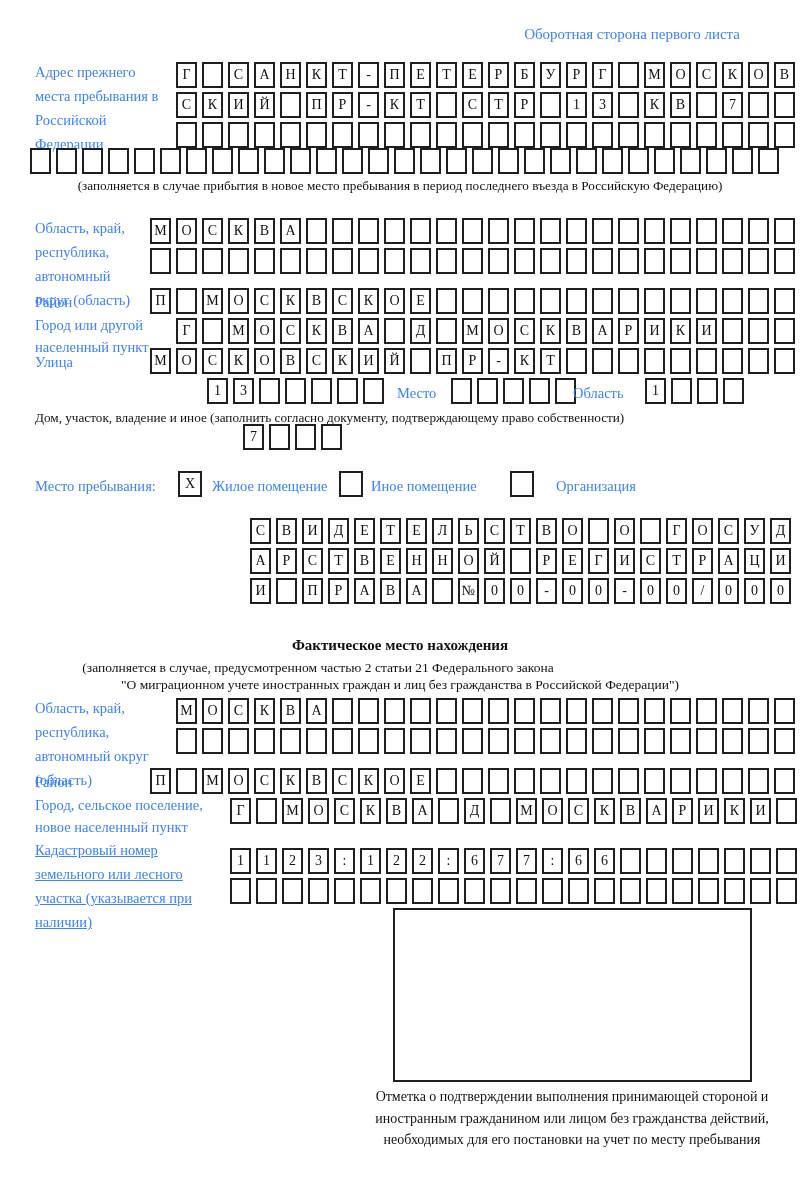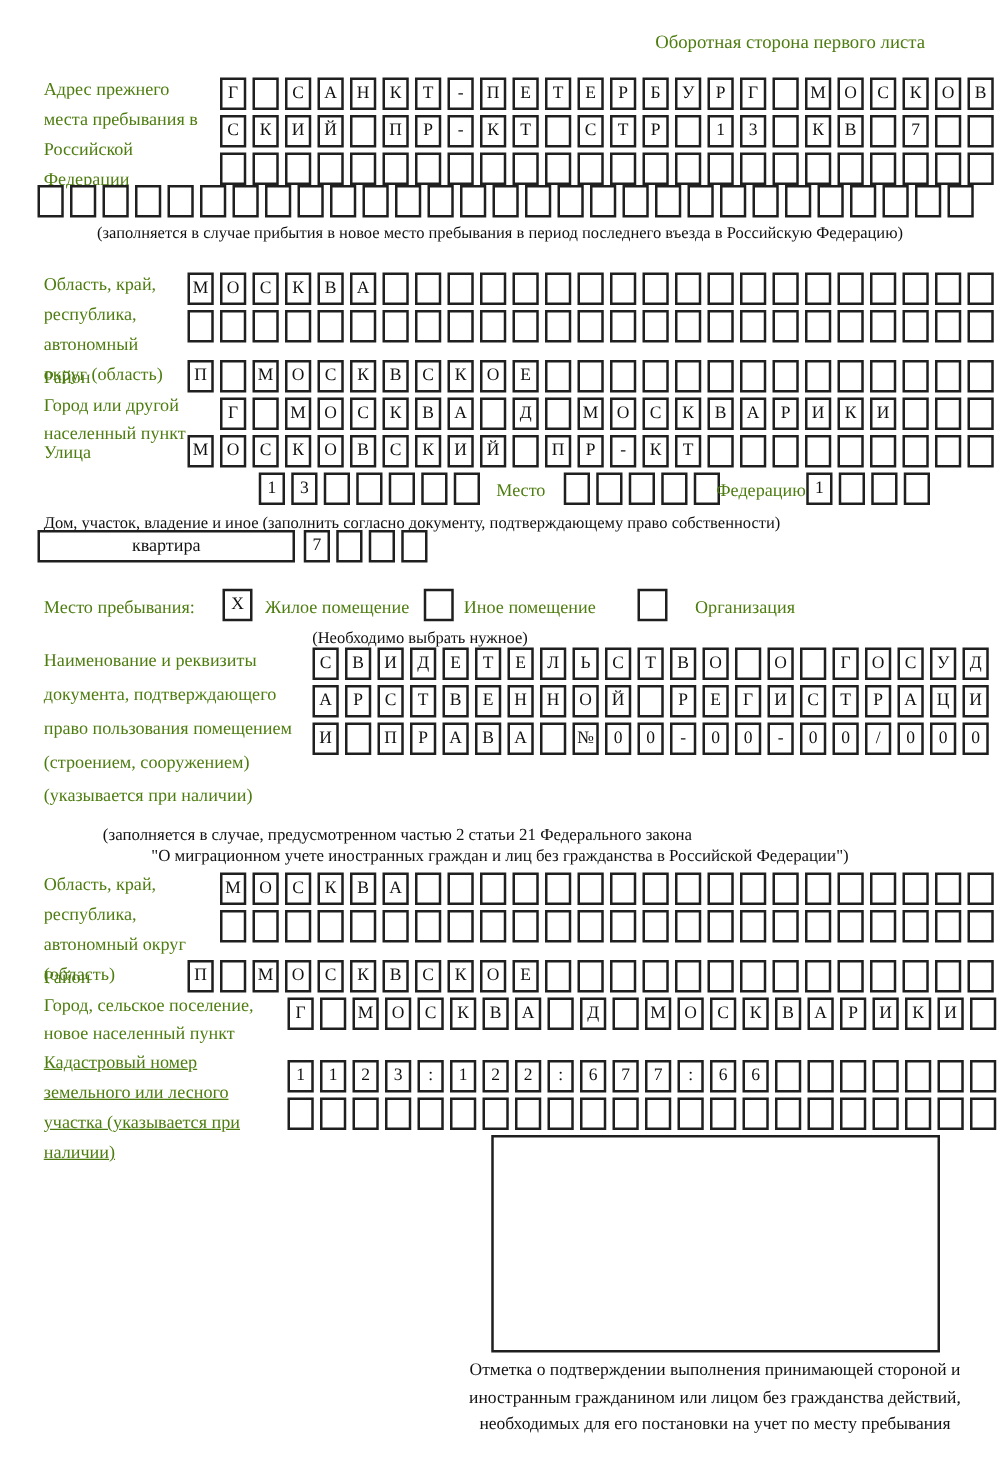--- a/index.html
+++ b/index.html
@@ -2,21 +2,21 @@
 <html><head>
 <meta charset="utf-8">
 <style>
   html,body{margin:0;padding:0;background:#fff;}
   .page{
     position:relative;width:800px;height:1180px;background:#ffffff;
     font-family:"Liberation Serif","DejaVu Serif",serif;color:#111;
     overflow:hidden;
   }
   .abs{position:absolute;}
-  .lbl{font-size:14.5px;line-height:24px;color:#4d7c0f;}
+  .lbl{font-size:14.5px;line-height:24px;color:#3b82f6;}
   .small{font-size:13px;line-height:16px;}
   .bold{font-weight:bold;}
   .center{text-align:center;}
   .right{text-align:right;}
   
   .cellrow{position:absolute;display:flex;gap:5px;}
   .cell{
     width:21px;height:26px;box-sizing:border-box;border:2px solid #1f1f1f;
     display:flex;align-items:center;justify-content:center;
     font-size:14px;font-family:"Liberation Serif",serif;background:#fff;
@@ -307,47 +307,44 @@
       <span class="cell"></span>
     </div>
   <div class="abs lbl" style="top:381px;left:397px;">Место</div>
   <div class="cellrow" style="left:451px;top:378px;">
       <span class="cell"></span>
       <span class="cell"></span>
       <span class="cell"></span>
       <span class="cell"></span>
       <span class="cell"></span>
     </div>
-  <div class="abs lbl" style="top:381px;left:573px;">Федерацию</div>
+  <div class="abs lbl" style="top:381px;left:573px;">Область</div>
   <div class="cellrow" style="left:645px;top:378px;">
       <span class="cell">1</span>
       <span class="cell"></span>
       <span class="cell"></span>
       <span class="cell"></span>
     </div>
   <div class="abs small" style="top:410px;left:35px;font-size:13.2px;">Дом, участок, владение и иное (заполнить согласно документу, подтверждающему право собственности)</div>
 
-  <div class="widebox" style="left:30px;top:424px;width:206px;">квартира</div>
   <div class="cellrow" style="left:243px;top:424px;">
       <span class="cell">7</span>
       <span class="cell"></span>
       <span class="cell"></span>
       <span class="cell"></span>
     </div>
 
   <div class="abs lbl" style="top:474px;left:35px;">Место пребывания:</div>
   <div class="checkbox" style="left:178px;top:471px;">X</div>
   <div class="abs lbl" style="top:474px;left:212px;">Жилое помещение</div>
   <div class="checkbox" style="left:339px;top:471px;"></div>
   <div class="abs lbl" style="top:474px;left:371px;">Иное помещение</div>
   <div class="checkbox" style="left:510px;top:471px;"></div>
   <div class="abs lbl" style="top:474px;left:556px;">Организация</div>
-  <div class="abs small center" style="top:502px;left:136px;width:400px;font-size:13.2px;">(Необходимо выбрать нужное)</div>
-
-  <div class="abs lbl" style="top:516px;left:35px;width:208px;line-height:27px;">Наименование и реквизиты документа, подтверждающего право пользования помещением (строением, сооружением) (указывается при наличии)</div>
+
   <div class="cellrow" style="left:250px;top:518px;">
       <span class="cell">С</span>
       <span class="cell">В</span>
       <span class="cell">И</span>
       <span class="cell">Д</span>
       <span class="cell">Е</span>
       <span class="cell">Т</span>
       <span class="cell">Е</span>
       <span class="cell">Л</span>
       <span class="cell">Ь</span>
@@ -404,20 +401,21 @@
       <span class="cell">0</span>
       <span class="cell">-</span>
       <span class="cell">0</span>
       <span class="cell">0</span>
       <span class="cell">/</span>
       <span class="cell">0</span>
       <span class="cell">0</span>
       <span class="cell">0</span>
     </div>
 
+  <div class="abs bold center" style="top:637px;left:0;width:800px;font-size:15px;">Фактическое место нахождения</div>
   <div class="abs small center" style="top:660px;left:0;width:636px;font-size:13.5px;">(заполняется в случае, предусмотренном частью 2 статьи 21 Федерального закона</div>
   <div class="abs small center" style="top:677px;left:0;width:800px;font-size:13.5px;">"О миграционном учете иностранных граждан и лиц без гражданства в Российской Федерации")</div>
 
   <div class="abs lbl" style="top:696px;left:35px;width:150px;">Область, край, республика, автономный округ (область)</div>
   <div class="cellrow" style="left:176px;top:698px;">
       <span class="cell">М</span>
       <span class="cell">О</span>
       <span class="cell">С</span>
       <span class="cell">К</span>
       <span class="cell">В</span>

